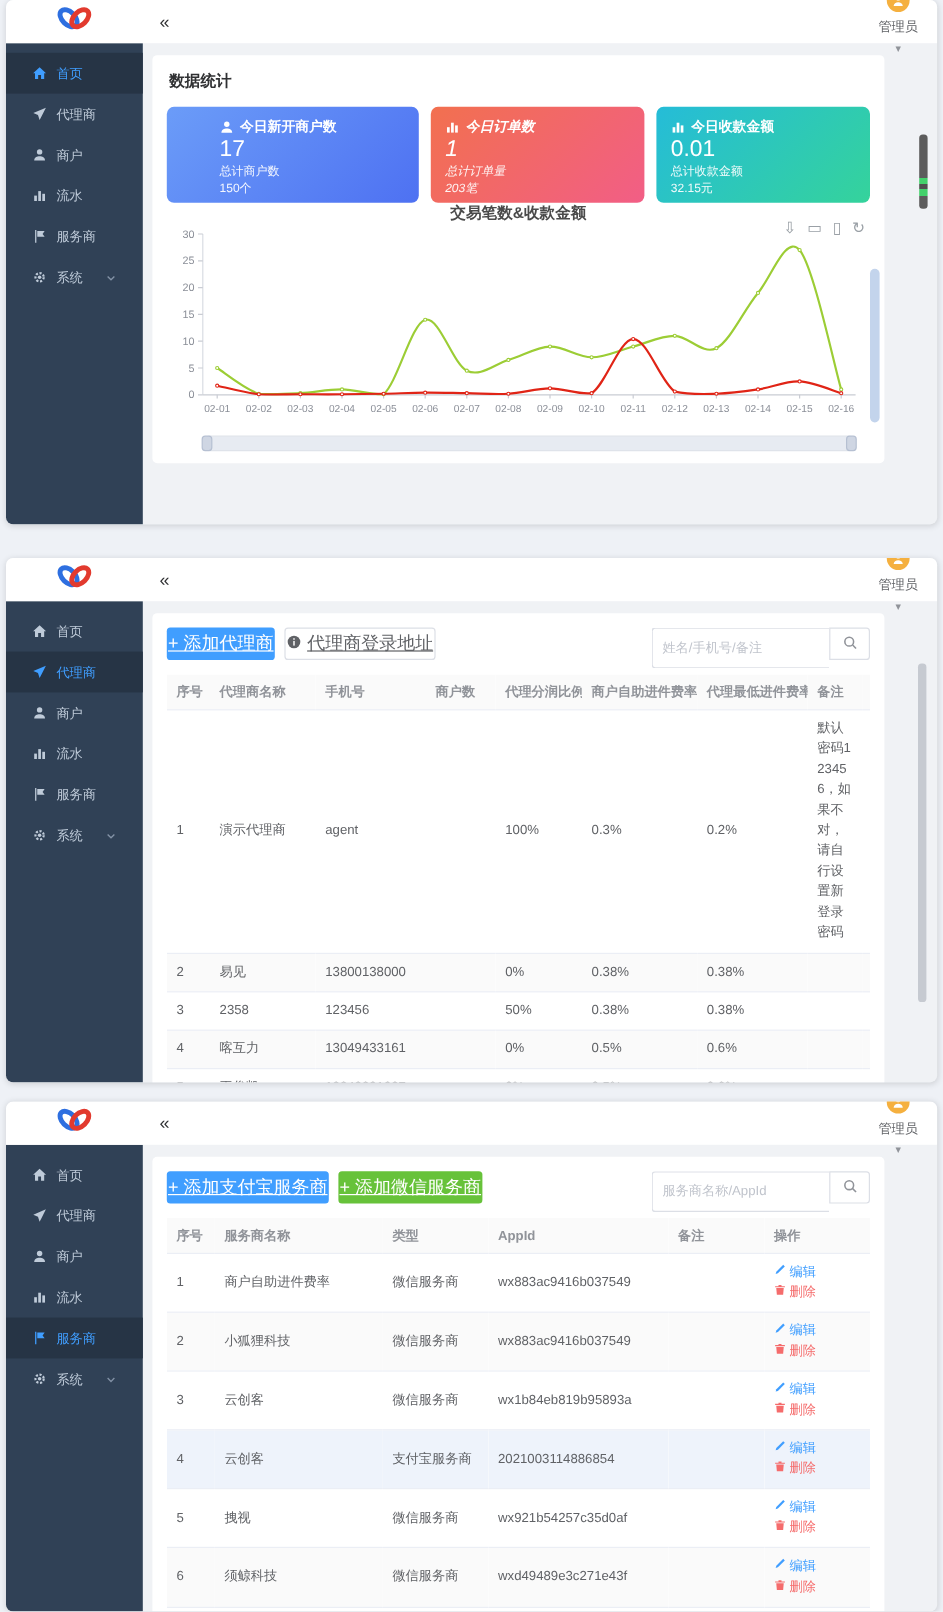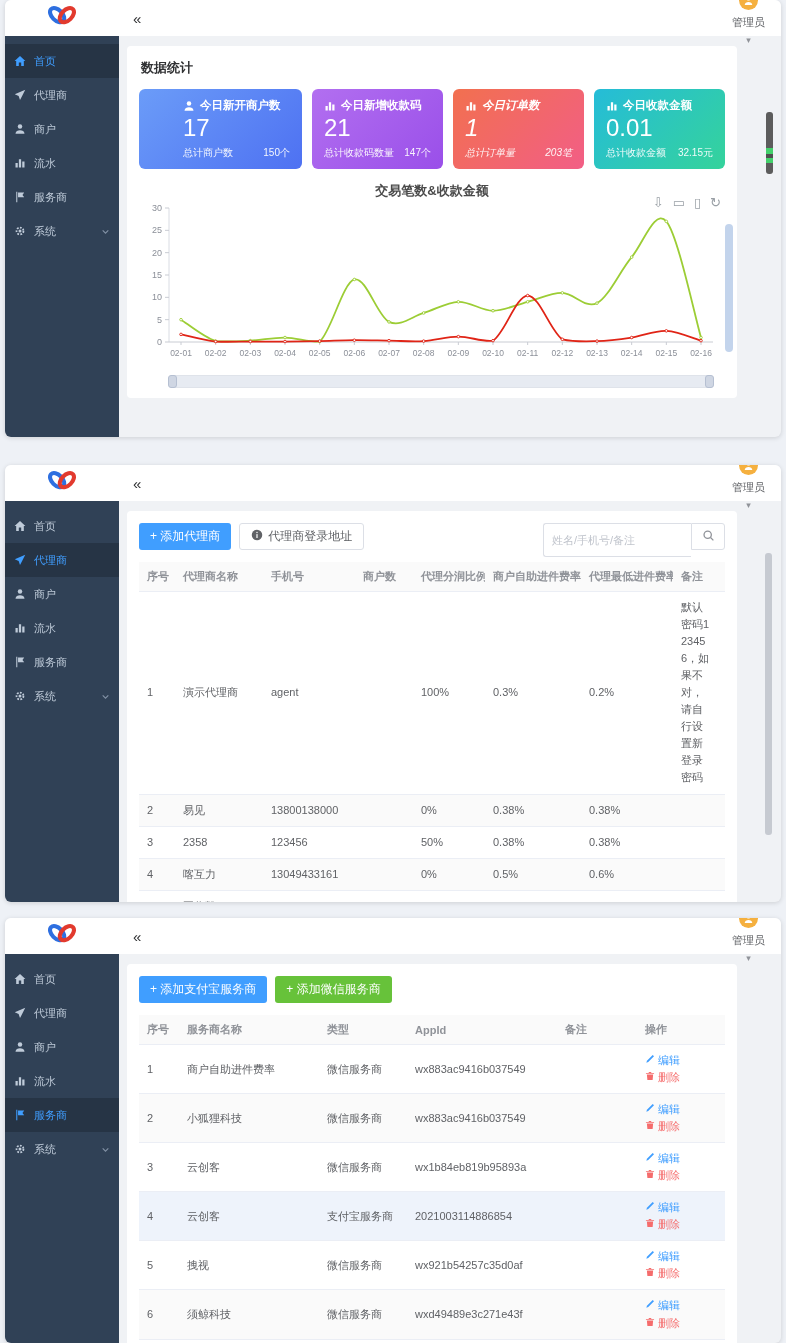--- a/index.html
+++ b/index.html
@@ -18,49 +18,49 @@
   .topbar{height:36px;background:#fff;display:flex;align-items:center;position:relative;z-index:2;}
   .logo-box{width:114px;display:flex;justify-content:center;align-items:center;}
   .collapse{margin-left:14px;font-size:15px;color:#303133;cursor:pointer;line-height:1;}
   .userbox{margin-left:auto;margin-right:16px;display:flex;align-items:center;gap:5px;cursor:pointer;flex-direction:column;}
   .avatar{width:19px;height:19px;border-radius:50%;background:#f5b03f;display:flex;align-items:center;justify-content:center;}
   .username{font-size:11px;color:#606266;}
   .caret{font-size:9px;color:#909399;}
 
   .sbody{display:flex;height:calc(100% - 36px);}
   .sidebar{width:114px;background:#304156;flex-shrink:0;padding-top:8px;box-sizing:border-box;}
-  .side-item{height:34px;display:flex;align-items:center;padding:0 9px;gap:8px;color:#bfcbd9;font-size:11px;cursor:pointer;}
+  .side-item{height:34px;display:flex;align-items:center;padding:0 22px;gap:8px;color:#bfcbd9;font-size:11px;cursor:pointer;}
   .side-item.active{background:#263445;color:#409eff;}
   .side-item .sicon{display:flex;align-items:center;}
   .side-item .chev{margin-left:auto;color:#8291a5;display:flex;}
   .content{flex:1;position:relative;overflow:hidden;}
 
   .card{background:#fff;border-radius:4px;margin:10px 44px 0 8px;padding:10px 12px;position:relative;}
 
   
   .stats-title{font-size:13px;font-weight:bold;color:#303133;margin:3px 0 12px 2px;}
   .cards-row{display:flex;gap:10px;}
   .stat-card{flex:1;height:80px;border-radius:6px;color:#fff;padding:9px 12px;box-sizing:border-box;display:flex;flex-direction:column;}
   .stat-top{display:flex;align-items:center;gap:5px;font-size:11.5px;font-weight:bold;}
-  .stat-value{font-size:24px;margin-top:1px;line-height:1.15;}
-  .stat-foot{margin-top:auto;display:flex;justify-content:space-between;font-size:10px;opacity:.93;}
-  .chart-block{margin-top:13px;position:relative;}
+  .stat-value{font-size:19px;margin-top:1px;line-height:1.15;}
+  .stat-foot{margin-top:auto;display:flex;justify-content:space-between;font-size:10px;opacity:.93;flex-direction:column;}
+  .chart-block{position:relative;}
   .chart-title{text-align:center;font-size:13px;font-weight:bold;color:#4a4a4a;}
   .legend-row{display:flex;justify-content:center;align-items:center;gap:5px;margin-top:4px;cursor:pointer;}
   .legend-swatch{width:18px;height:9px;border-radius:2px;}
   .legend-label{font-size:10.5px;color:#333;}
   .toolbox{position:absolute;right:4px;top:14px;display:flex;gap:9px;color:#9aa0a6;font-size:13px;line-height:1;}
   .toolbox span{cursor:pointer;}
   .datazoom{height:11px;background:#e7ebf2;border:1px solid #dfe3ea;border-radius:6px;margin:3px 12px 0 30px;position:relative;}
   .dz-handle{position:absolute;top:-1px;width:7px;height:11px;background:#cfd6e3;border:1px solid #b6c0d2;border-radius:3px;cursor:ew-resize;}
   .dz-left{left:-2px;}.dz-right{right:-2px;}
 
   
   .toolbar{display:flex;align-items:center;margin:2px 0 12px 0;}
-  .btn{height:27px;border-radius:3px;font-size:12px;display:inline-flex;align-items:center;padding:0 11px;cursor:pointer;border:none;color:#fff;gap:4px;white-space:nowrap;}
+  .btn{height:27px;border-radius:3px;font-size:15px;display:inline-flex;align-items:center;padding:0 1px;cursor:pointer;border:none;color:#fff;gap:4px;white-space:nowrap;text-decoration:underline;}
   .btn-primary{background:#409eff;}
   .btn-success{background:#67c23a;margin-left:8px;}
   .btn-plain{background:#fff;border:1px solid #dcdfe6;color:#606266;margin-left:8px;gap:5px;text-align:center;}
   .search-box{margin-left:auto;display:flex;height:27px;}
   .search-input{width:148px;border:1px solid #dcdfe6;border-right:none;border-radius:3px 0 0 3px;padding:16px 8px;font-size:11px;color:#606266;outline:none;background:#fff;box-sizing:border-box;}
   .search-input::placeholder{color:#c0c4cc;}
   .search-btn{width:34px;border:1px solid #dcdfe6;border-radius:0 3px 3px 0;background:#fff;display:flex;align-items:center;justify-content:center;cursor:pointer;box-sizing:border-box;}
 
   .tbl-wrap{overflow:hidden;}
   table{border-collapse:collapse;font-size:11px;table-layout:fixed;}
@@ -175,37 +175,20 @@
                     <circle cx="8" cy="4.8" r="3"></circle>
                     <path d="M2 14.2c0-3.4 3-4.7 6-4.7s6 1.3 6 4.7z"></path>
                   </svg>
                 </span>
                 <span>今日新开商户数</span>
               </div>
               <div class="stat-value">17</div>
               <div class="stat-foot">
                 <span>总计商户数</span>
                 <span>150个</span>
-              </div>
-            </div>
-            <div class="stat-card" style="background: linear-gradient(135deg, rgb(178, 111, 240), rgb(154, 79, 233));">
-              <div class="stat-top">
-                <span style="display:flex">
-                  <svg width="12" height="12" viewBox="0 0 16 16" fill="currentColor">
-                    <rect x="2" y="8" width="3" height="6"></rect>
-                    <rect x="6.5" y="3" width="3" height="11"></rect>
-                    <rect x="11" y="6" width="3" height="8"></rect>
-                  </svg>
-                </span>
-                <span>今日新增收款码</span>
-              </div>
-              <div class="stat-value">21</div>
-              <div class="stat-foot">
-                <span>总计收款码数量</span>
-                <span>147个</span>
               </div>
             </div>
             <div class="stat-card" style="background: linear-gradient(135deg, rgb(242, 112, 79), rgb(242, 94, 134)); font-style: italic;">
               <div class="stat-top">
                 <span style="display:flex">
                   <svg width="12" height="12" viewBox="0 0 16 16" fill="currentColor">
                     <rect x="2" y="8" width="3" height="6"></rect>
                     <rect x="6.5" y="3" width="3" height="11"></rect>
                     <rect x="11" y="6" width="3" height="8"></rect>
                   </svg>
@@ -617,20 +600,29 @@
               <path d="M3 6l5 5 5-5"></path>
             </svg>
           </span>
         </div>
       </div>
     <div class="content">
       <div class="card">
         <div class="toolbar">
           <button class="btn btn-primary">+ 添加支付宝服务商</button>
           <button class="btn btn-success">+ 添加微信服务商</button>
+          <div class="search-box">
+            <input class="search-input" placeholder="服务商名称/AppId" style="">
+            <button class="search-btn">
+                <span class="mag-ic"><svg width="13" height="13" viewBox="0 0 16 16" fill="none" stroke="#909399" stroke-width="1.6">
+                    <circle cx="7" cy="7" r="4.5"></circle>
+                    <path d="M10.5 10.5L14 14"></path>
+                  </svg></span>
+              </button>
+          </div>
         </div>
         <div class="tbl-wrap">
           <table id="services-table" style="width: 586px;">
               <colgroup>
                 <col style="width:40px">
                 <col style="width:140px">
                 <col style="width:88px">
                 <col style="width:150px">
                 <col style="width:80px">
                 <col style="width:88px">

